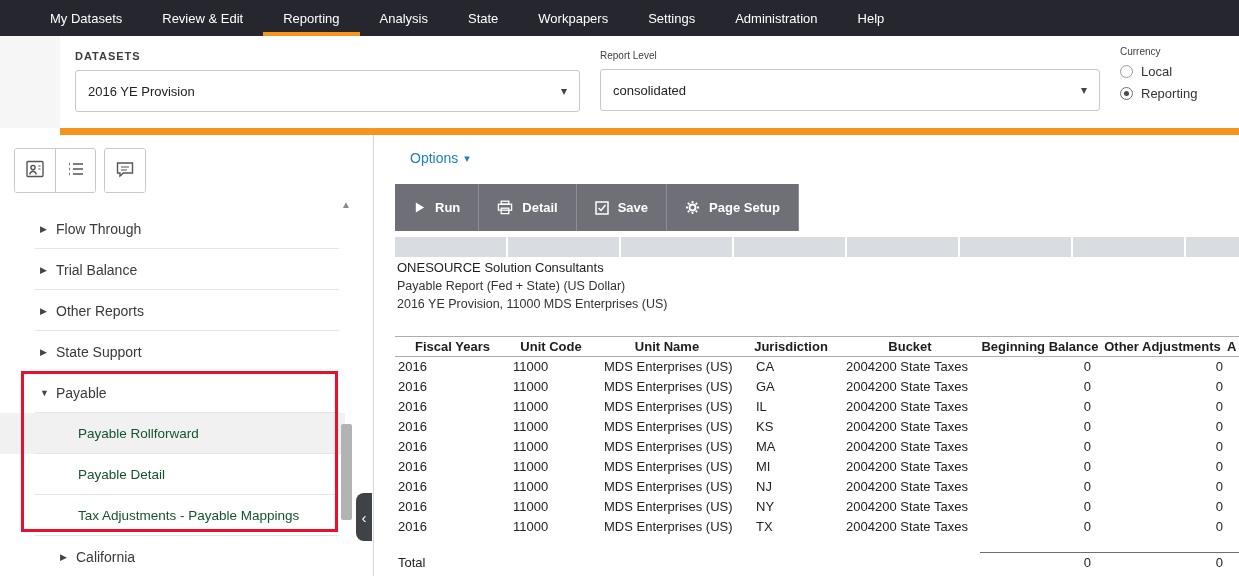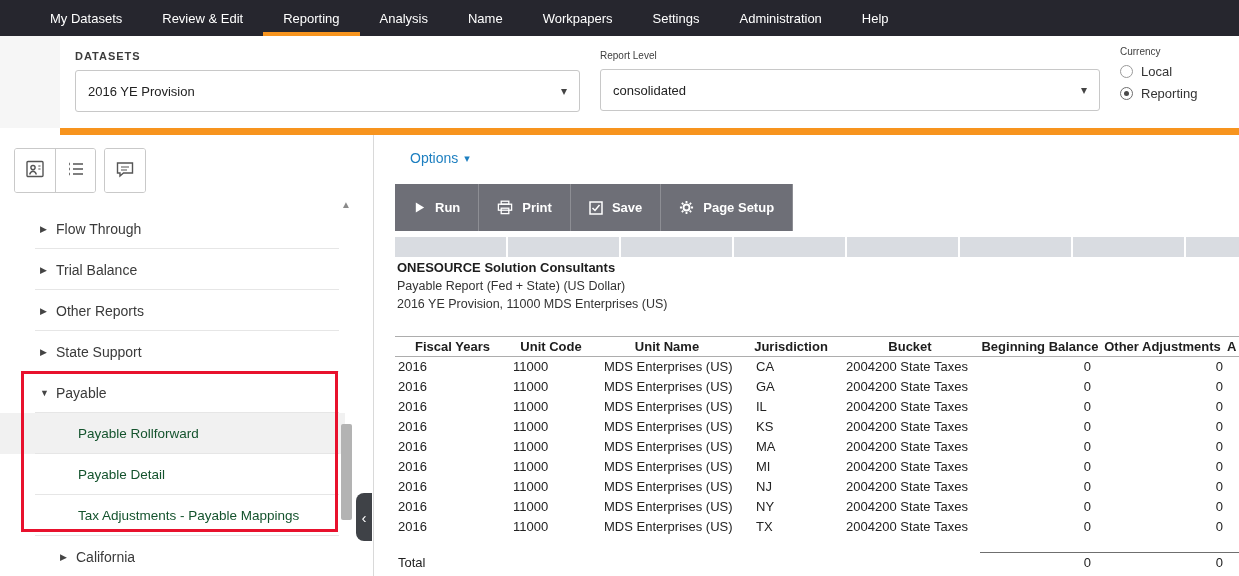--- a/index.html
+++ b/index.html
@@ -58,21 +58,21 @@
   .main { position:absolute; left:375px; top:135px; right:0; bottom:0; background:#fff; overflow:hidden; }
   .options { position:absolute; left:35px; top:15px; display:flex; align-items:center; gap:6px; color:#1d7fc0; font-size:14px; cursor:pointer; }
   .opt-caret { font-size:11px; }
   .toolbar { position:absolute; left:20px; top:49px; height:47px; display:flex; background:#6e6f77; }
   .tb-btn { display:flex; align-items:center; gap:9px; padding:0 18px; background:transparent; border:none; border-right:1px solid rgba(255,255,255,0.22); color:#fff; font-family:"Liberation Sans",sans-serif; font-size:13px; font-weight:bold; cursor:pointer; white-space:nowrap; }
   .tb-icon { display:flex; align-items:center; }
   .gridstrip { position:absolute; left:20px; top:102px; right:0; height:20px; background:#d9dce1; display:flex; overflow:hidden; }
   .gs-cell { width:113px; flex:0 0 113px; border-right:2px solid #fff; }
   .gs-cell:last-child { flex:1; border-right:none; }
   .report-head { position:absolute; left:22px; top:124px; }
-  .rh-title { font-size:13px; font-weight:bold; color:#1d1d1d; line-height:18px; }
+  .rh-title { font-size:13px; font-weight:normal; color:#1d1d1d; line-height:18px; }
   .rh-line { font-size:12.5px; color:#333; line-height:18px; }
   .rtable { position:absolute; left:20px; top:201px; width:844px; border-collapse:collapse; table-layout:fixed; }
   .rtable th { font-size:13px; font-weight:bold; color:#1d1d1d; text-align:center; height:20px; padding:0; border-top:1px solid #adadad; border-bottom:1px solid #adadad; overflow:hidden; white-space:nowrap; }
   .rtable th:last-child { text-align:left; padding-left:2px; }
   .rtable td { font-size:13px; color:#222; height:20px; padding:0; white-space:nowrap; overflow:hidden; }
   .rtable td.c0 { padding-left:3px; }
   .rtable td.c1 { padding-left:3px; }
   .rtable td.c2 { padding-left:12px; }
   .rtable td.c3 { padding-left:14px; }
   .rtable td.c4 { padding-left:6px; }
@@ -84,21 +84,21 @@
 </head>
 <body>
 
 <div class="app">
 
   <nav id="topnav" class="topnav">
       <div class="nav-item">My Datasets</div>
       <div class="nav-item">Review &amp; Edit</div>
       <div class="nav-item active">Reporting</div>
       <div class="nav-item">Analysis</div>
-      <div class="nav-item">Name</div>
+      <div class="nav-item">State</div>
       <div class="nav-item">Workpapers</div>
       <div class="nav-item">Settings</div>
       <div class="nav-item">Administration</div>
       <div class="nav-item">Help</div>
     </nav>
 
   <div class="filterbar">
     <div class="corner"></div>
 
     <div class="f-group g-datasets">
@@ -230,21 +230,21 @@
           <span>Run</span>
         </button>
         <button class="tb-btn">
           <span class="tb-icon">
             <svg width="16" height="15" viewBox="0 0 16 15" fill="none" stroke="#fff" stroke-width="1.3">
               <rect x="4.2" y="1.2" width="7.6" height="3"></rect>
               <rect x="1.4" y="4.2" width="13.2" height="6"></rect>
               <rect x="4.2" y="8.2" width="7.6" height="5.4"></rect>
             </svg>
           </span>
-          <span>Print</span>
+          <span>Detail</span>
         </button>
         <button class="tb-btn">
           <span class="tb-icon">
             <svg width="14" height="14" viewBox="0 0 14 14" fill="none" stroke="#fff" stroke-width="1.5">
               <rect x="1" y="1" width="12" height="12"></rect>
               <path d="M3.5 7 L6 9.5 L10.5 4"></path>
             </svg>
           </span>
           <span>Save</span>
         </button>

